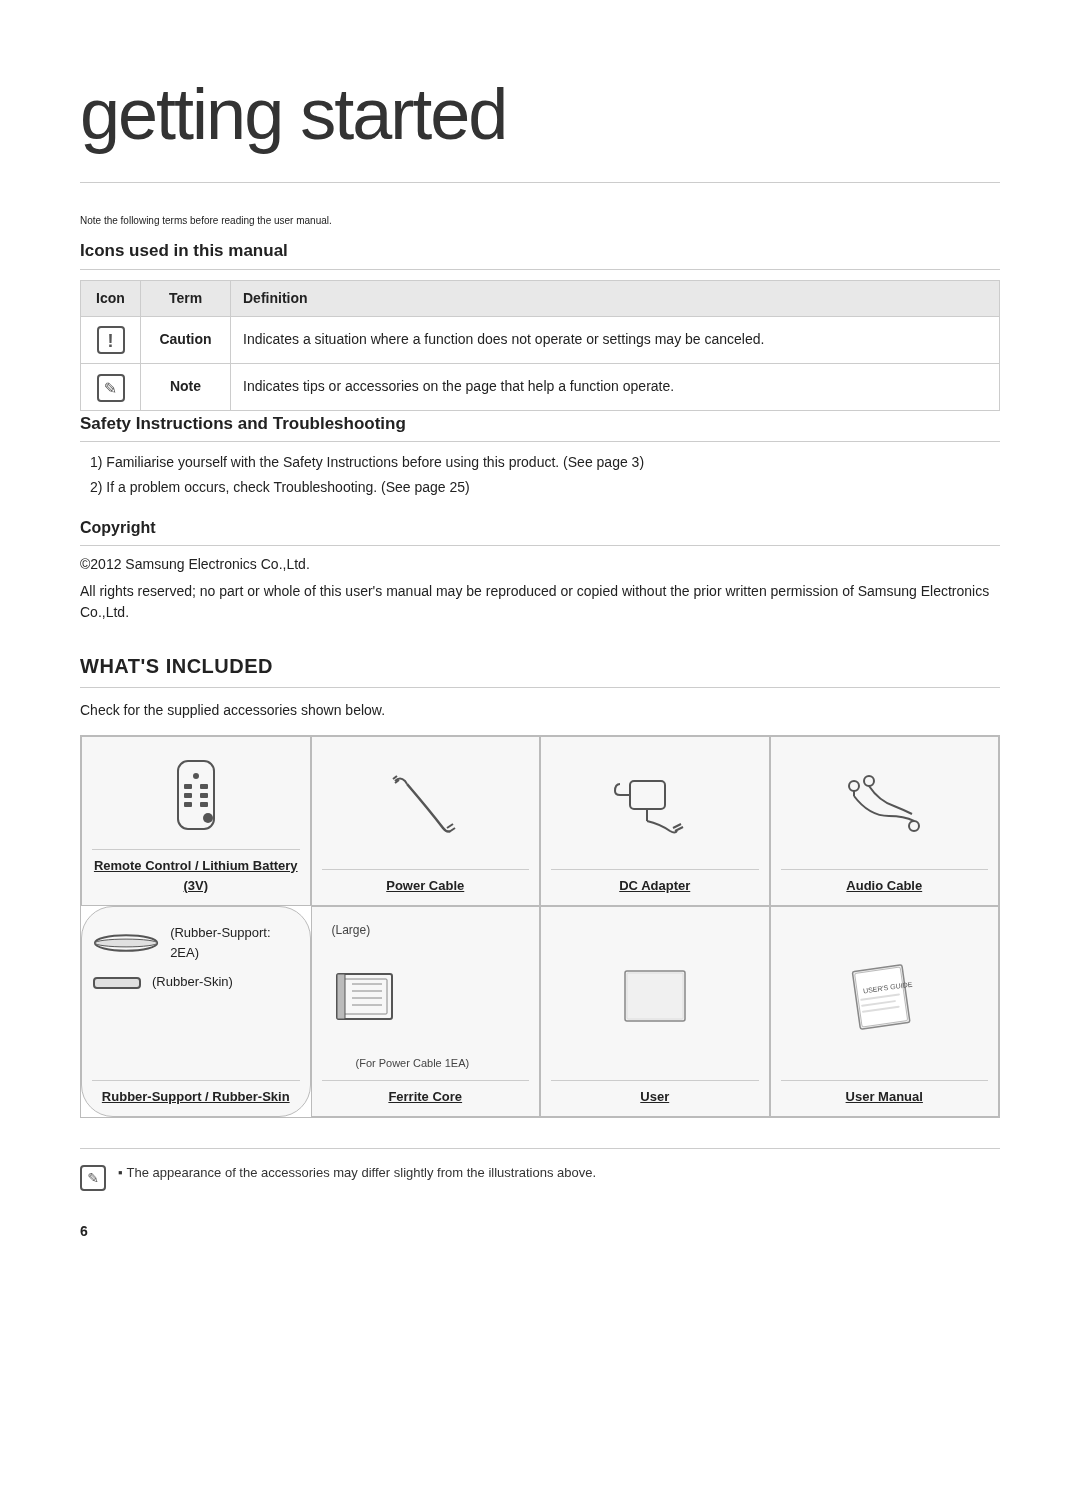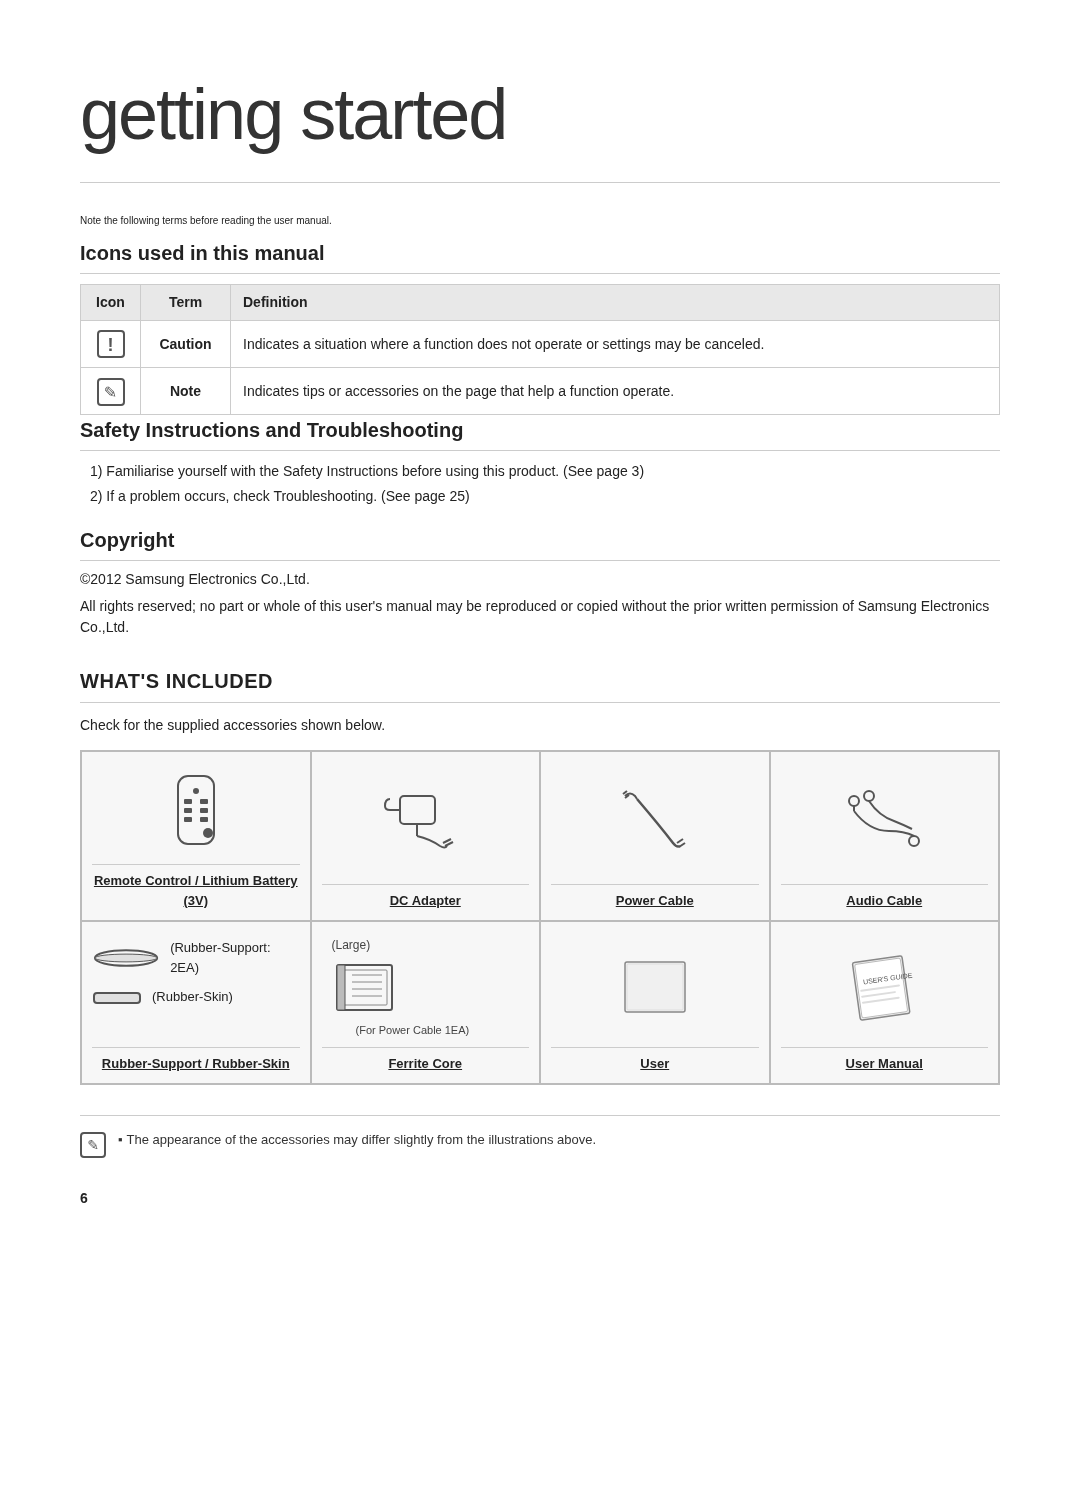--- a/index.html
+++ b/index.html
@@ -32,29 +32,29 @@
       font-weight: 900;
       text-transform: uppercase;
       letter-spacing: 0.5px;
       border-bottom: 1px solid #ccc;
       padding-bottom: 6px;
       margin-bottom: 12px;
       margin-top: 28px;
     }
 
     .sub-heading {
-      font-size: 20px;
+      font-size: 17px;
       font-weight: bold;
       border-bottom: 1px solid #ccc;
       padding-bottom: 5px;
       margin-bottom: 10px;
     }
 
     .sub-sub-heading {
-      font-size: 20px;
+      font-size: 16px;
       font-weight: bold;
       border-bottom: 1px solid #ccc;
       padding-bottom: 5px;
       margin-bottom: 8px;
       margin-top: 18px;
     }
 
     
     .icons-table {
       width: 100%;
@@ -208,20 +208,21 @@
       font-size: 14px;
       font-weight: bold;
       margin-top: 30px;
     }
 
     
     .rubber-cell {
       align-items: flex-start;
       justify-content: flex-start;
       padding-top: 16px;
+      border-radius: 32px;
     }
     .rubber-items {
       display: flex;
       flex-direction: column;
       gap: 10px;
       align-items: flex-start;
       width: 100%;
       flex: 1;
     }
     .rubber-item {
@@ -304,48 +305,48 @@
           <circle cx="62" cy="62" r="5" fill="#555"></circle>
         </svg>
       </div>
       <div class="accessory-label">Remote Control / Lithium Battery (3V)</div>
     </div>
 
     <div class="accessory-cell">
       <div class="accessory-icon-area">
         <svg class="acc-svg" viewBox="0 0 100 80">
 
-          <rect x="25" y="15" width="35" height="28" rx="4" fill="none" stroke="#555" stroke-width="2"></rect>
-          <line x1="42" y1="43" x2="42" y2="55" stroke="#555" stroke-width="2"></line>
-
-          <path d="M42 55 Q55 58 65 65 Q70 68 72 65" fill="none" stroke="#555" stroke-width="2"></path>
-
-          <line x1="68" y1="62" x2="76" y2="58" stroke="#555" stroke-width="2"></line>
-          <line x1="70" y1="65" x2="78" y2="61" stroke="#555" stroke-width="2"></line>
-
-          <line x1="25" y1="29" x2="15" y2="29" stroke="#555" stroke-width="2"></line>
-          <path d="M15 29 Q10 29 10 25 Q10 18 15 18" fill="none" stroke="#555" stroke-width="2"></path>
-        </svg>
-      </div>
-      <div class="accessory-label">DC Adapter</div>
-    </div>
-
-    <div class="accessory-cell">
-      <div class="accessory-icon-area">
-        <svg class="acc-svg" viewBox="0 0 100 80">
-
           <path d="M20 15 Q25 10 30 15 L32 18" fill="none" stroke="#555" stroke-width="2"></path>
           <path d="M32 18 Q55 45 68 62 Q72 67 75 65" fill="none" stroke="#555" stroke-width="2.5"></path>
           <line x1="72" y1="62" x2="78" y2="58" stroke="#555" stroke-width="2"></line>
           <line x1="74" y1="66" x2="80" y2="62" stroke="#555" stroke-width="2"></line>
           <line x1="18" y1="13" x2="22" y2="10" stroke="#555" stroke-width="2"></line>
           <line x1="20" y1="17" x2="24" y2="14" stroke="#555" stroke-width="2"></line>
         </svg>
       </div>
       <div class="accessory-label">Power Cable</div>
+    </div>
+
+    <div class="accessory-cell">
+      <div class="accessory-icon-area">
+        <svg class="acc-svg" viewBox="0 0 100 80">
+
+          <rect x="25" y="15" width="35" height="28" rx="4" fill="none" stroke="#555" stroke-width="2"></rect>
+          <line x1="42" y1="43" x2="42" y2="55" stroke="#555" stroke-width="2"></line>
+
+          <path d="M42 55 Q55 58 65 65 Q70 68 72 65" fill="none" stroke="#555" stroke-width="2"></path>
+
+          <line x1="68" y1="62" x2="76" y2="58" stroke="#555" stroke-width="2"></line>
+          <line x1="70" y1="65" x2="78" y2="61" stroke="#555" stroke-width="2"></line>
+
+          <line x1="25" y1="29" x2="15" y2="29" stroke="#555" stroke-width="2"></line>
+          <path d="M15 29 Q10 29 10 25 Q10 18 15 18" fill="none" stroke="#555" stroke-width="2"></path>
+        </svg>
+      </div>
+      <div class="accessory-label">DC Adapter</div>
     </div>
 
     <div class="accessory-cell">
       <div class="accessory-icon-area">
         <svg class="acc-svg" viewBox="0 0 100 80">
 
           <circle cx="20" cy="20" r="5" fill="none" stroke="#555" stroke-width="2"></circle>
           <line x1="20" y1="25" x2="20" y2="30" stroke="#555" stroke-width="2"></line>
           <path d="M20 30 Q35 50 55 50 Q70 50 80 55" fill="none" stroke="#555" stroke-width="2"></path>
           <circle cx="80" cy="60" r="5" fill="none" stroke="#555" stroke-width="2"></circle>
@@ -371,21 +372,21 @@
           <svg width="50" height="18" viewBox="0 0 50 18">
             <rect x="2" y="5" width="46" height="10" rx="3" fill="#e0e0e0" stroke="#555" stroke-width="2"></rect>
           </svg>
           <span>(Rubber-Skin)</span>
         </div>
       </div>
       <div class="accessory-label">Rubber-Support / Rubber-Skin</div>
     </div>
 
     <div class="accessory-cell">
-      <div class="accessory-icon-area" style="flex-direction:column; align-items:flex-start; justify-content:center; padding-left:10px;">
+      <div class="accessory-icon-area" style="flex-direction:column; align-items:flex-start; justify-content:center; padding-left:10px;gap:24px;">
         <div style="font-size:12px; color:#444; margin-bottom:6px;">(Large)</div>
         <svg width="70" height="60" viewBox="0 0 70 60">
 
           <rect x="5" y="5" width="55" height="45" rx="2" fill="none" stroke="#555" stroke-width="2"></rect>
           <rect x="10" y="10" width="45" height="35" rx="1" fill="none" stroke="#888" stroke-width="1"></rect>
           <line x1="20" y1="15" x2="50" y2="15" stroke="#888" stroke-width="1"></line>
           <line x1="20" y1="22" x2="50" y2="22" stroke="#888" stroke-width="1"></line>
           <line x1="20" y1="29" x2="50" y2="29" stroke="#888" stroke-width="1"></line>
           <line x1="20" y1="36" x2="50" y2="36" stroke="#888" stroke-width="1"></line>
 

